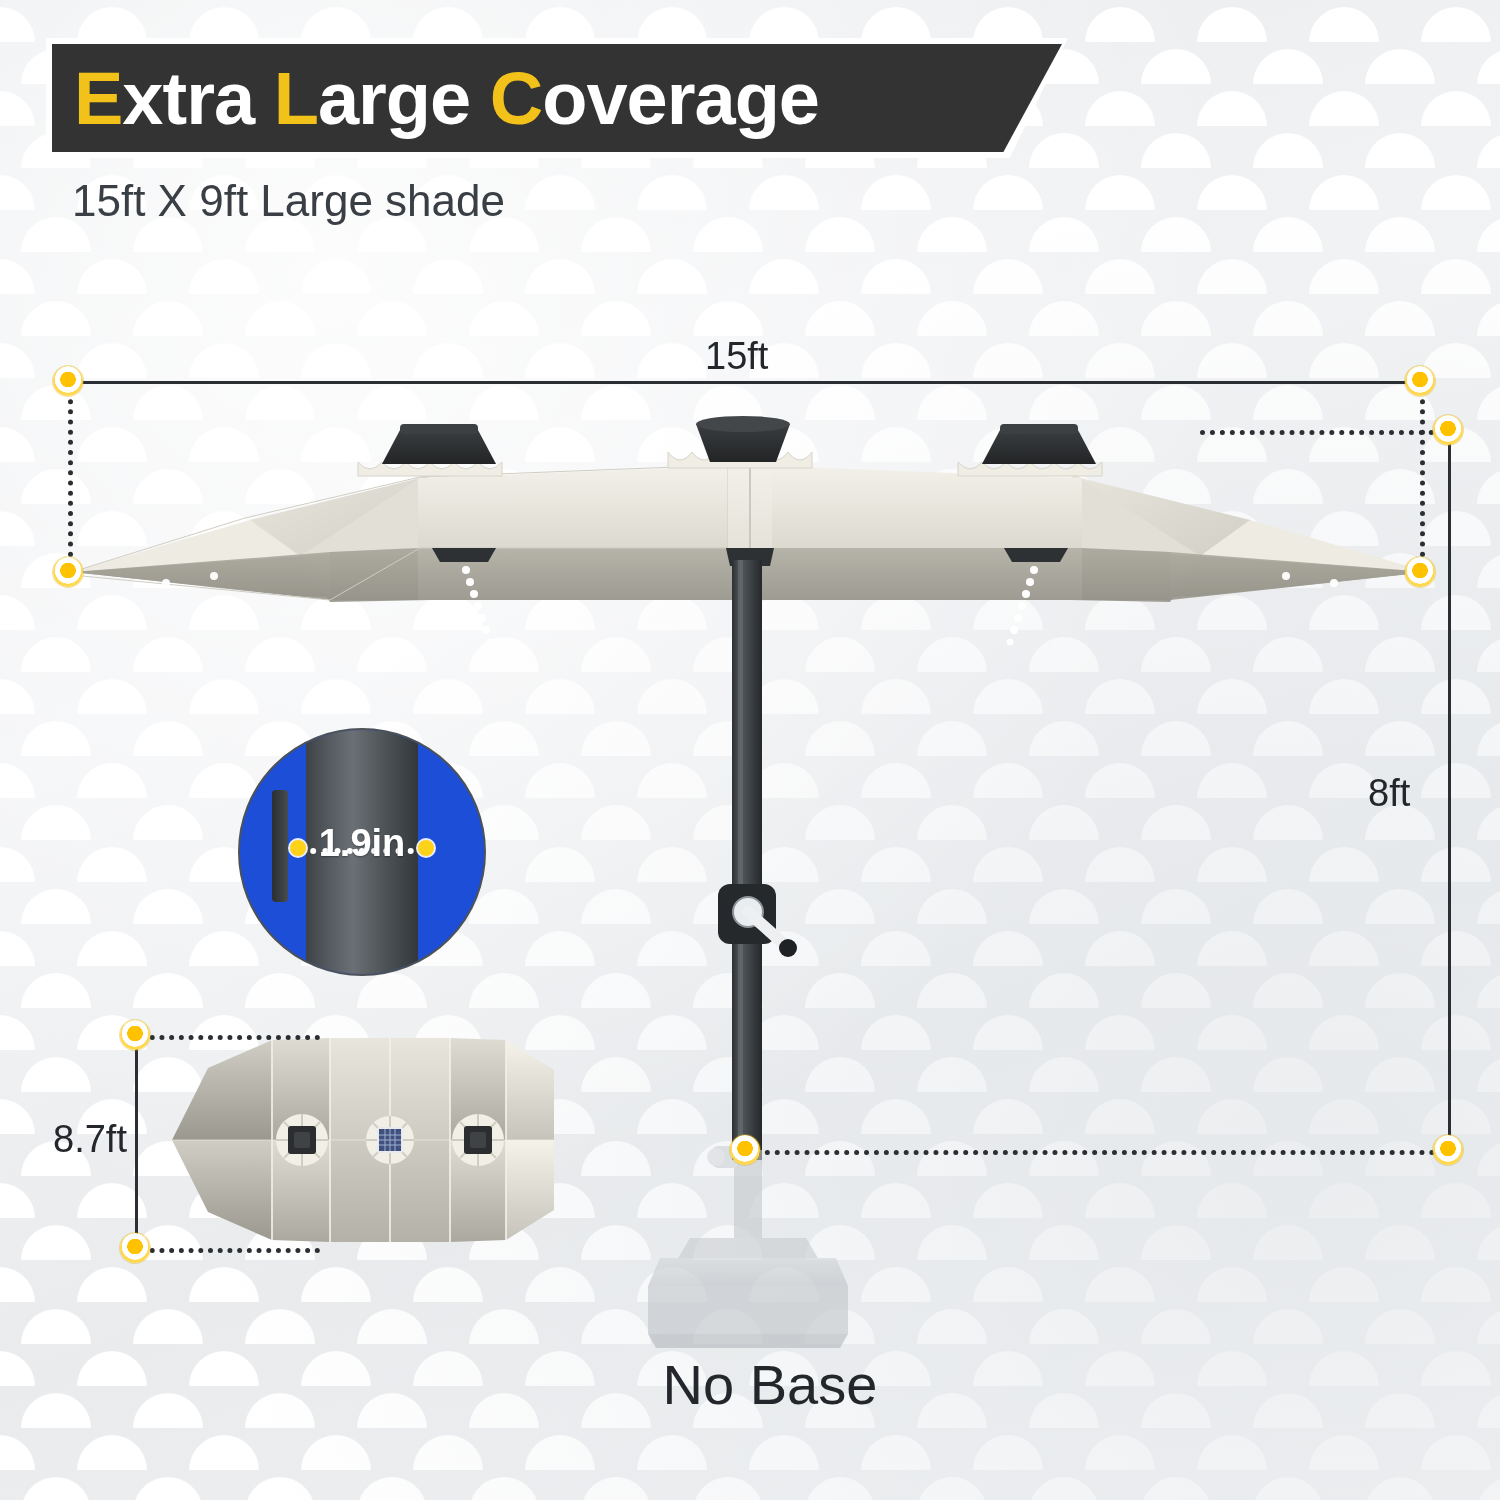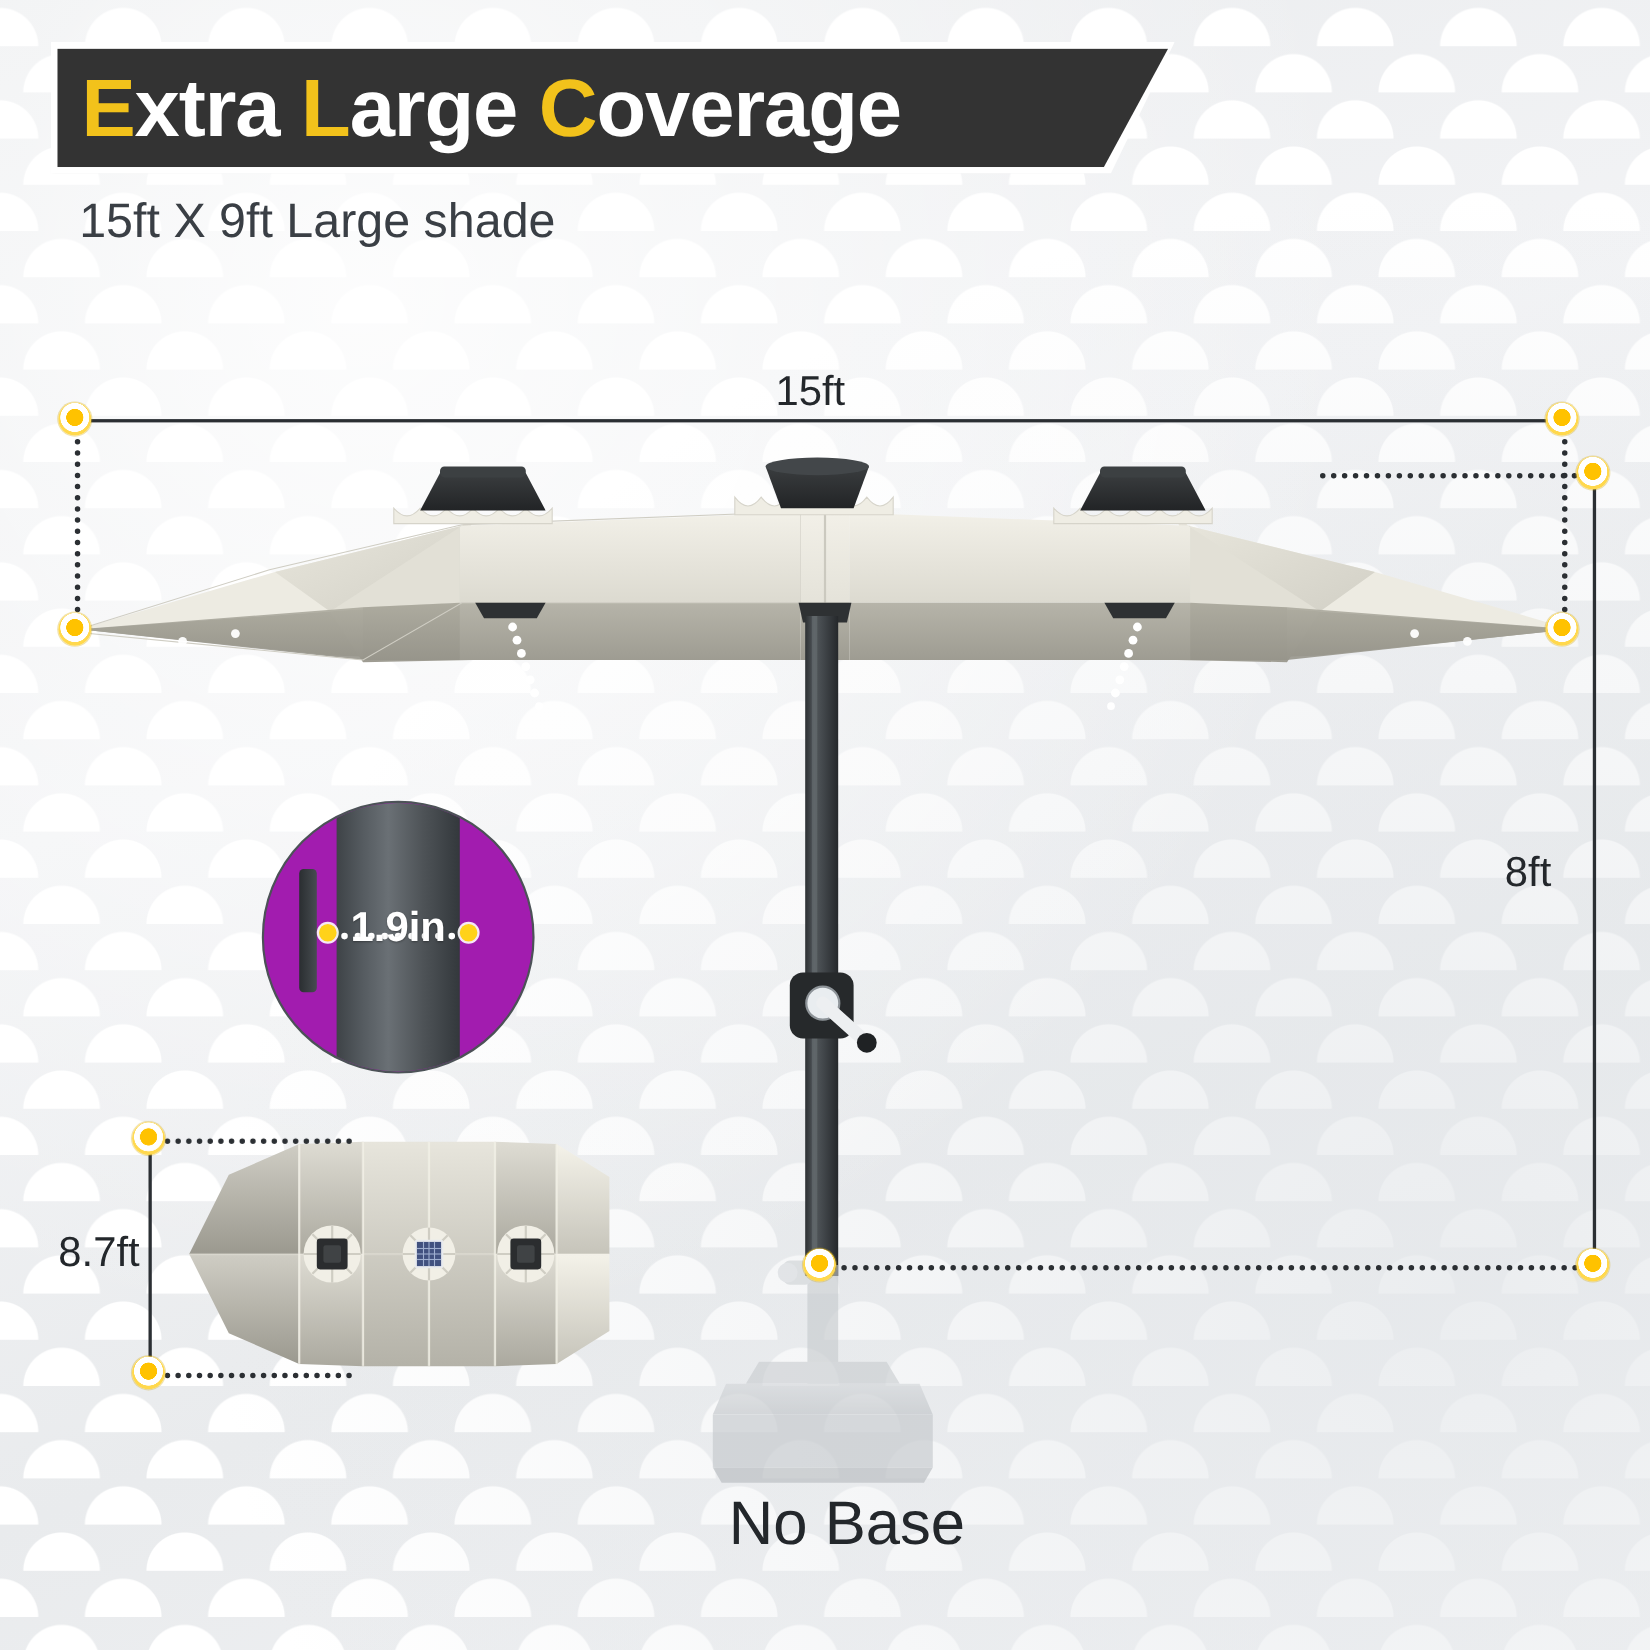--- a/index.html
+++ b/index.html
@@ -49,21 +49,21 @@
   .hdot{position:absolute;height:0;border-top:5px dotted #2b2f33;z-index:30;}
   .vdot{position:absolute;width:0;border-left:5px dotted #2b2f33;z-index:30;}
   .dimlabel{position:absolute;font-size:38px;color:#23272b;
      font-family:"Liberation Sans",sans-serif;white-space:nowrap;z-index:41;}
 
   
   #umbrella{position:absolute;left:0;top:0;width:1500px;height:1500px;z-index:20;pointer-events:none;}
 
   
   #inset{position:absolute;left:238px;top:728px;width:244px;height:244px;border-radius:50%;
-     background:#a21caf;border:2px solid #4c5257;overflow:hidden;z-index:25;}
+     background:#1d4ed8;border:2px solid #4c5257;overflow:hidden;z-index:25;}
   #inset .pole{position:absolute;left:50%;top:-12px;transform:translateX(-50%);
      width:112px;height:268px;
      background:linear-gradient(90deg,#3e4347 0%,#565c61 22%,#6a7075 42%,#4e5357 70%,#33383c 100%);}
   #inset .clip{position:absolute;left:32px;top:60px;width:16px;height:112px;border-radius:4px;
      background:linear-gradient(90deg,#2a2e31,#474c50);}
   #inset .mline{position:absolute;left:58px;top:118px;width:128px;height:0;
      border-top:6px dotted #ffffff;}
   #inset .mdot{position:absolute;width:16px;height:16px;border-radius:50%;background:#FFD21A;
      box-shadow:0 0 0 2px rgba(255,255,255,.9);transform:translate(-50%,-50%);}
   #insetLabel{position:absolute;left:50%;top:92px;transform:translateX(-50%);

